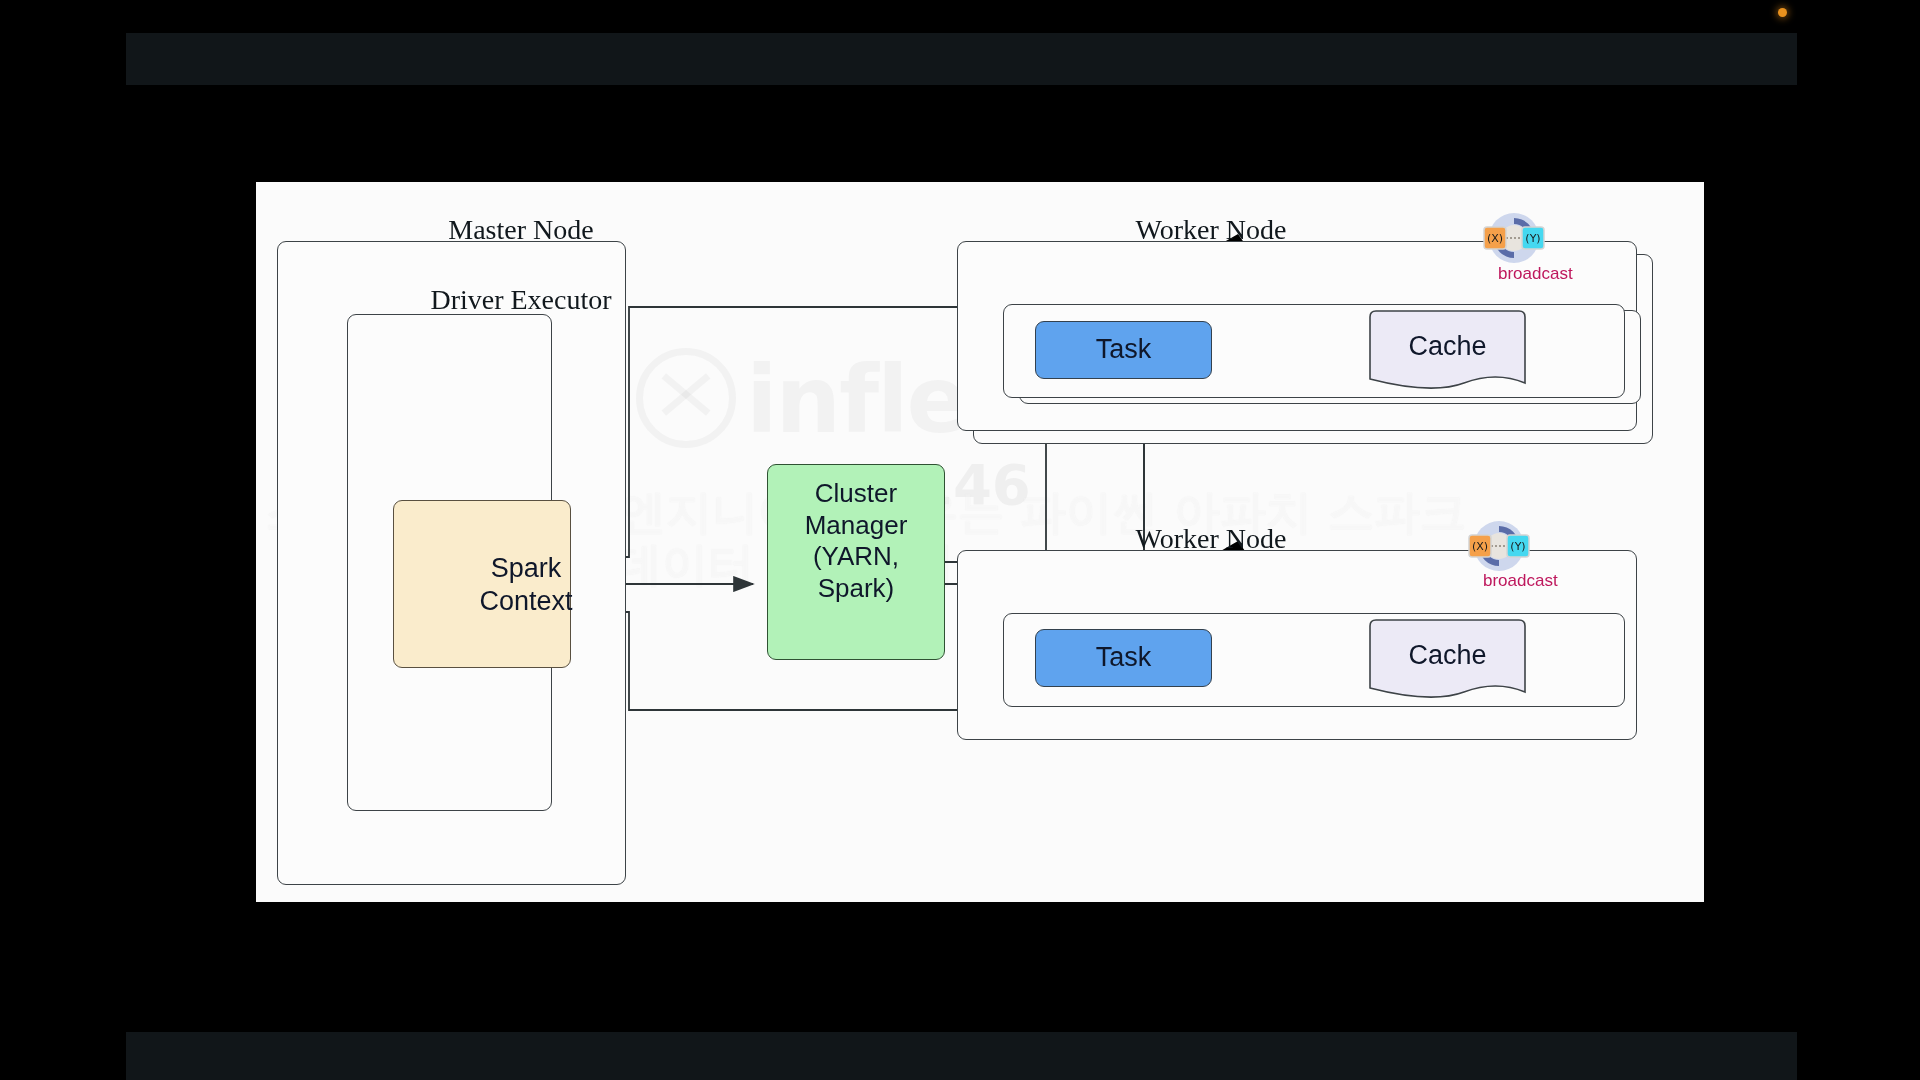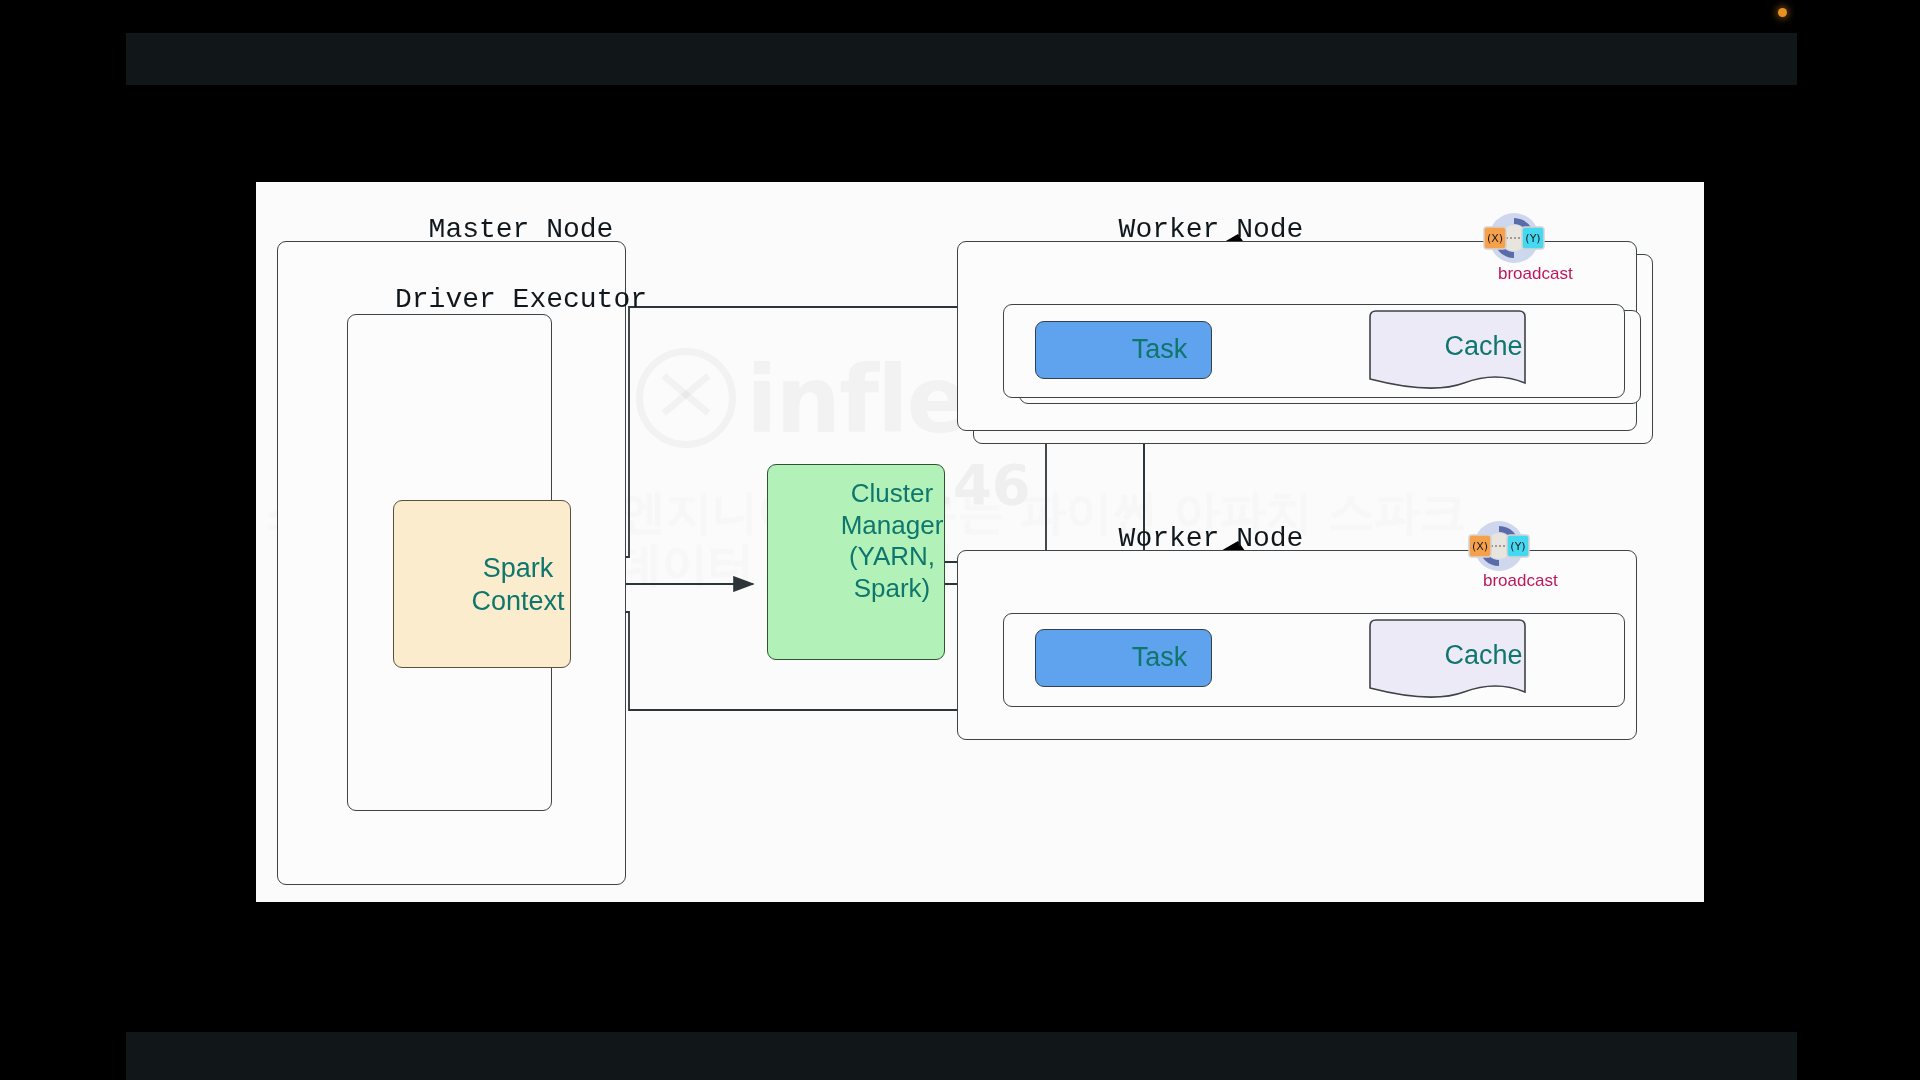--- a/index.html
+++ b/index.html
@@ -105,36 +105,35 @@
   
   .box {
     position: absolute;
     border: 1.6px solid #3d4347;
     border-radius: 9px;
     background: #fcfcfc;
     box-sizing: border-box;
   }
   .label {
     position: absolute;
-    color: #0f766e;
+    color: #0f172a;
     font-size: 27px;
     line-height: 1.22;
     text-align: center;
     white-space: pre-line;
     font-family: "Liberation Sans", sans-serif;
-    margin-left: 36px;
   }
 
   .node-title {
     position: absolute;
     color: #11181d;
     font-size: 28px;
     text-align: center;
     white-space: nowrap;
-    font-family: Liberation Mono, monospace;
+    font-family: Liberation Serif, serif;
   }
 
   
   #spark-context {
     left: 137px; top: 318px;
     width: 178px; height: 168px;
     background: #faeccc;
     border-color: #595040;
   }
   #cluster-manager {
@@ -247,21 +246,21 @@
       </g>
     </svg>
 
     <div class="node-title" style="left:120px; top:32px; width:290px;">Master Node</div>
     <div class="box" id="master-node" style="left:21px; top:59px; width:349px; height:644px;"></div>
 
     <div class="node-title" style="left:120px; top:102px; width:290px;">Driver Executor</div>
     <div class="box" id="driver-program" style="left:91px; top:132px; width:205px; height:497px;"></div>
 
     <div class="box" id="spark-context"></div>
-    <div class="label" style="left:137px; top:370px; width:178px;">Spark
+    <div class="label" style="left:137px; top:370px; width:178px;padding-left:44px;">Spark
 Context</div>
 
     <div class="box" id="cluster-manager"></div>
     <div class="label" style="left:511px; top:296px; width:178px; font-size:26px;">Cluster
 Manager
 (YARN,
 Spark)</div>
 
     <div class="node-title" style="left:745px; top:32px; width:420px;">Worker Node</div>
 

